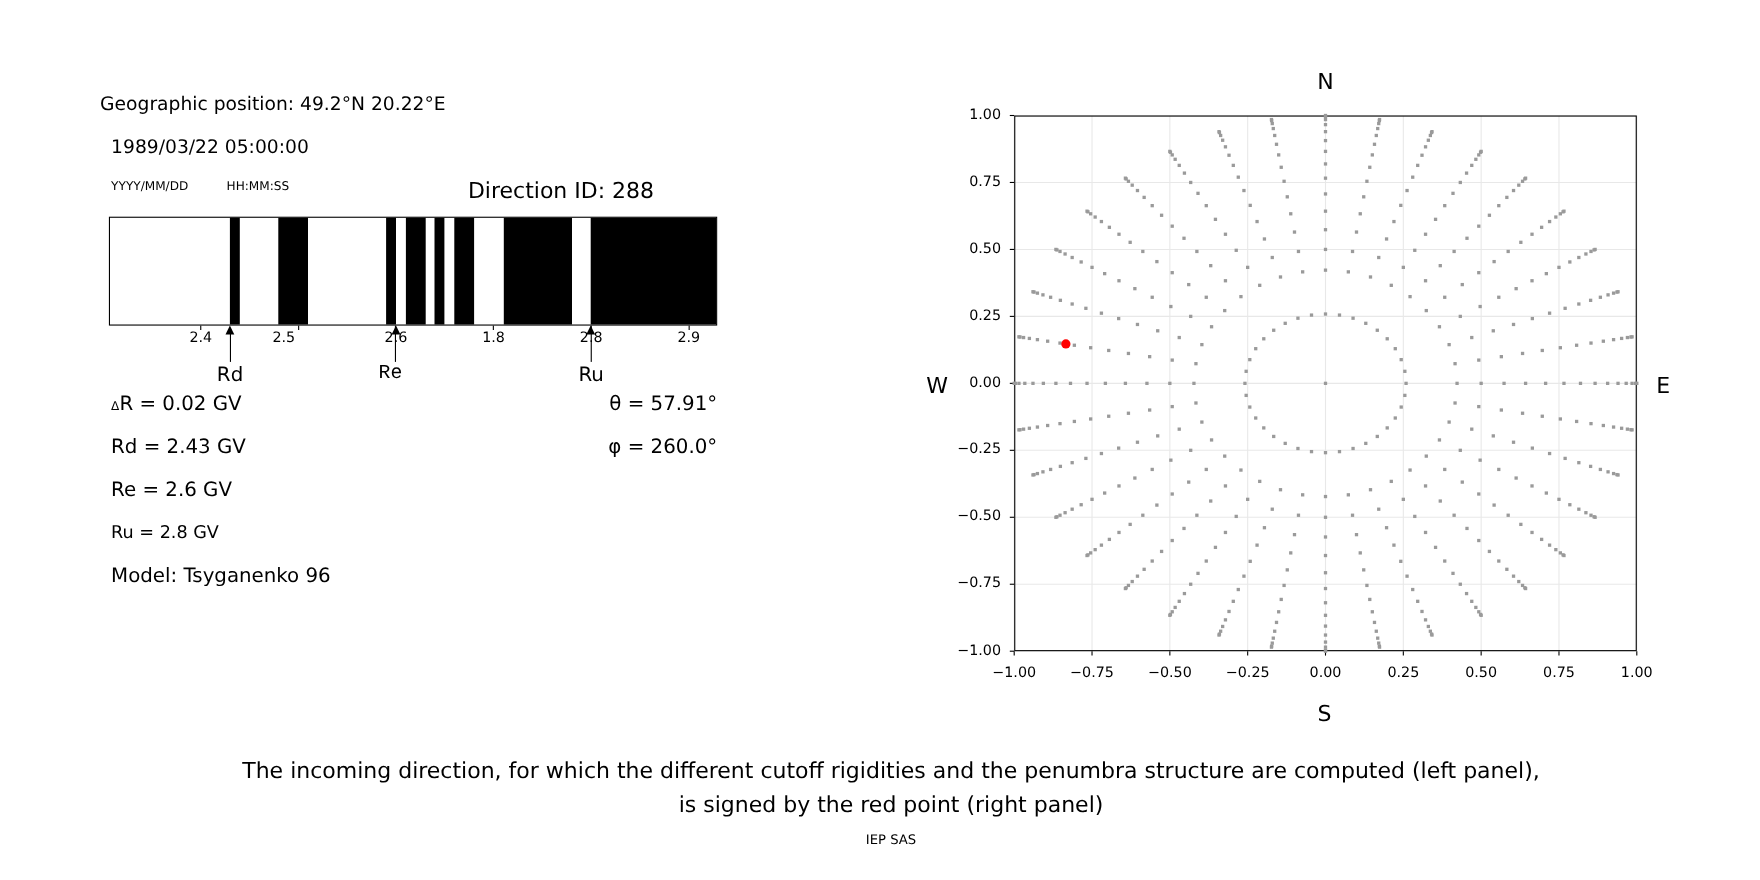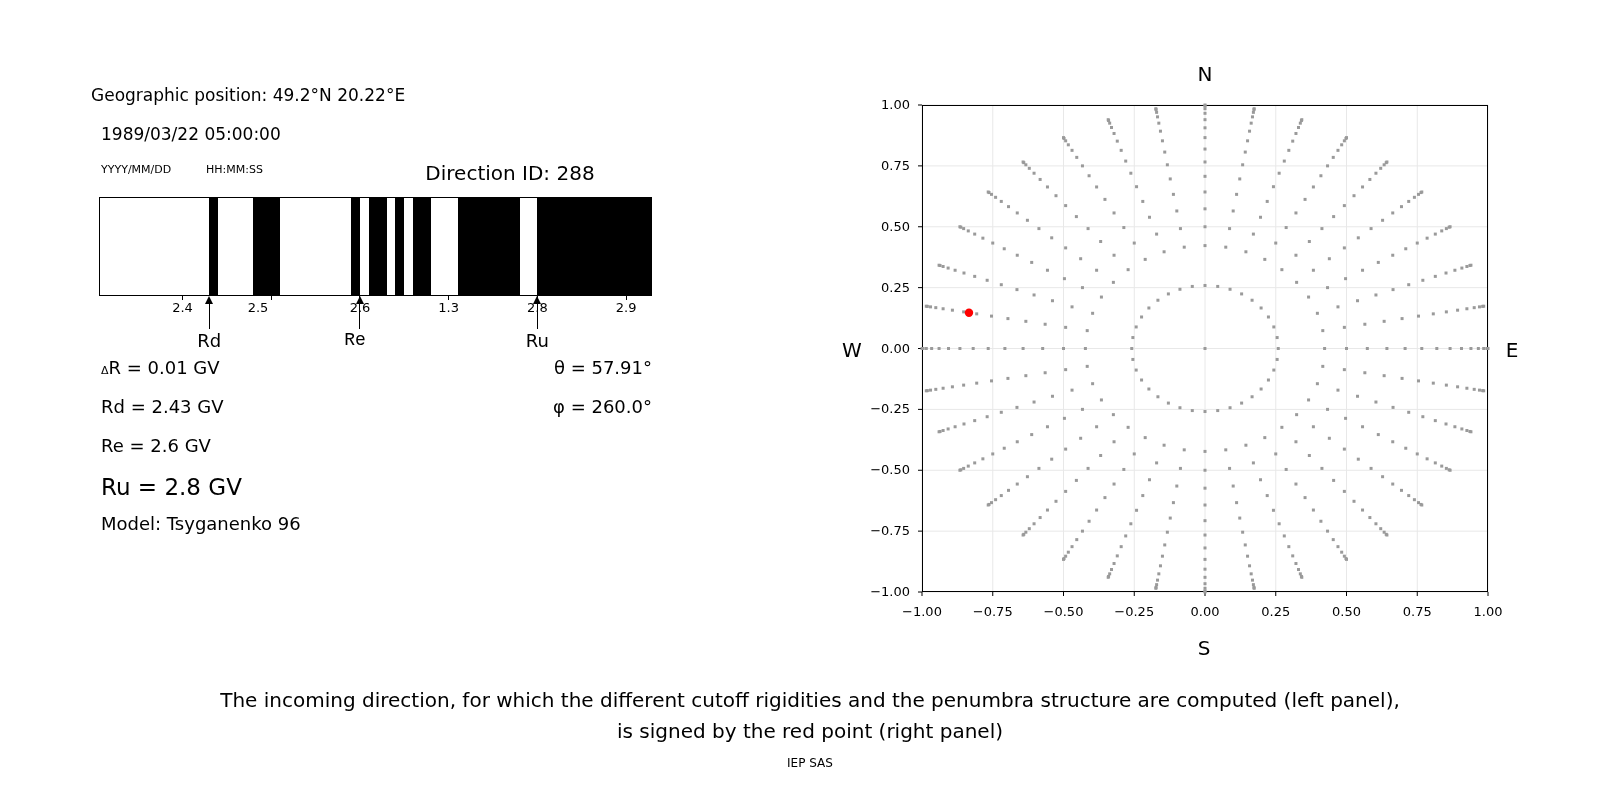--- a/index.html
+++ b/index.html
@@ -40,40 +40,40 @@
     <div class="band" style="left: 437.428px; width: 113.572px; background: rgb(0, 0, 0);"></div>
   </div>
 <div id="penumbra-decor">
     <div class="abs tickmark" style="left: 182.017px;"></div>
     <div class="ticklabel" style="left: 162.517px;">2.4</div>
     <div class="abs tickmark" style="left: 270.745px;"></div>
     <div class="ticklabel" style="left: 238px;">2.5</div>
     <div class="abs tickmark" style="left: 359.473px;"></div>
     <div class="ticklabel" style="left: 339.973px;">2.6</div>
     <div class="abs tickmark" style="left: 448.2px;"></div>
-    <div class="ticklabel" style="left: 428.7px;">1.3</div>
+    <div class="ticklabel" style="left: 428.7px;">1.8</div>
     <div class="abs tickmark" style="left: 536.928px;"></div>
     <div class="ticklabel" style="left: 517.428px;">2.8</div>
     <div class="abs tickmark" style="left: 625.656px;"></div>
     <div class="ticklabel" style="left: 606.156px;">2.9</div>
     <div class="abs m-shaft" style="left: 208.635px;"></div>
     <div class="abs m-head" style="left: 205.135px;"></div>
     <div class="abs m-label" style="left: 194.135px;">Rd</div>
     <div class="abs m-shaft" style="left: 359.473px;"></div>
     <div class="abs m-head" style="left: 355.973px;"></div>
     <div class="abs m-label" style="left: 340px; font-family: Liberation Mono, monospace;">Re</div>
     <div class="abs m-shaft" style="left: 536.928px;"></div>
     <div class="abs m-head" style="left: 533.428px;"></div>
     <div class="abs m-label" style="left: 522.428px;">Ru</div>
   </div>
 
-<div class="abs txt" style="left:101px;top:357px;font-size:18px;"><span class="delta">Δ</span><span>R = 0.01 GV</span></div>
+<div class="abs txt" style="left:101px;top:357px;font-size:18px;"><span class="delta">Δ</span><span>R = 0.02 GV</span></div>
 <div class="abs txt" style="left:101px;top:396px;font-size:18px;">Rd = 2.43 GV</div>
 <div class="abs txt" style="left:101px;top:435px;font-size:18px;">Re = 2.6 GV</div>
-<div class="abs txt" style="left:101px;top:474px;font-size:23px;">Ru = 2.8 GV</div>
+<div class="abs txt" style="left:101px;top:474px;font-size:16px;">Ru = 2.8 GV</div>
 <div class="abs txt" style="left:101px;top:513px;font-size:18px;">Model: Tsyganenko 96</div>
 
 <div class="abs txt" style="left:400px;top:357px;width:252px;text-align:right;font-size:18px;">θ = 57.91°</div>
 <div class="abs txt" style="left:400px;top:396px;width:252px;text-align:right;font-size:18px;">φ = 260.0°</div>
 
 <div class="abs compass" style="left:1185px;top:62px;width:40px;">N</div>
 <div class="abs compass" style="left:1184px;top:636px;width:40px;">S</div>
 <div class="abs compass" style="left:832px;top:338px;width:40px;">W</div>
 <div class="abs compass" style="left:1492px;top:338px;width:40px;">E</div>
 

